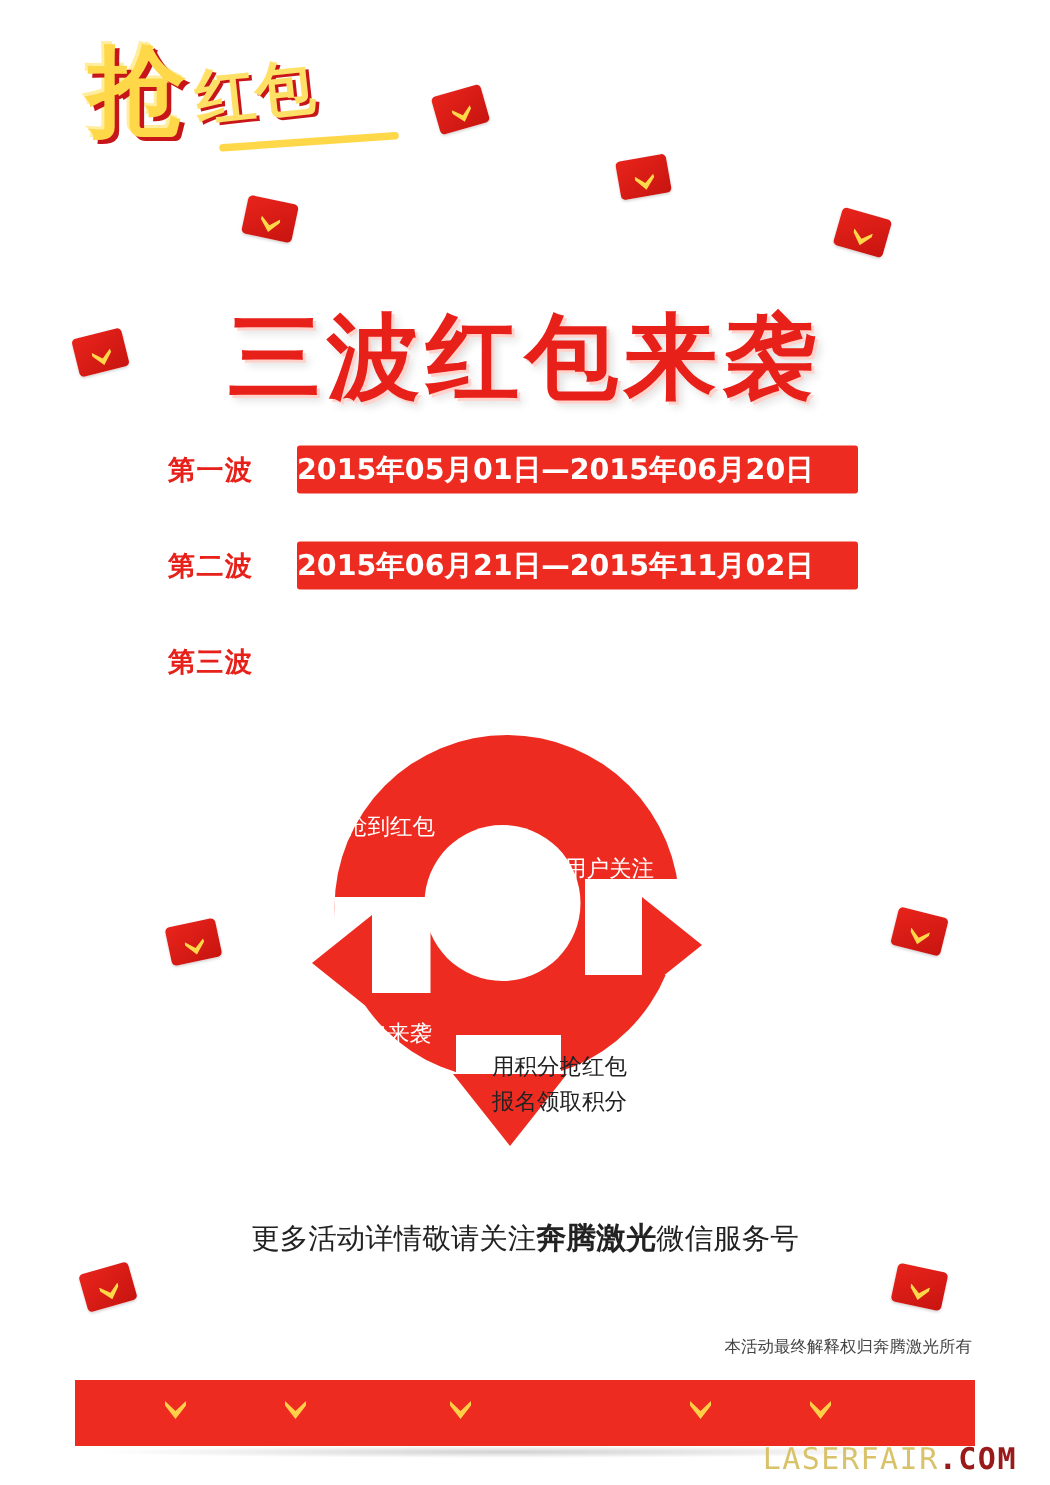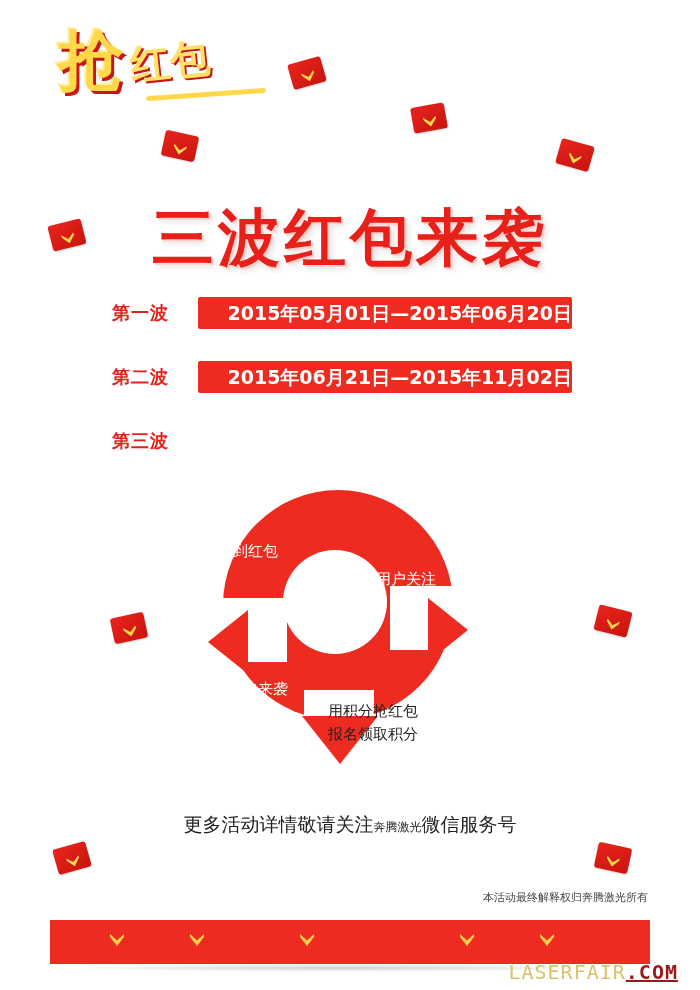--- a/index.html
+++ b/index.html
@@ -167,21 +167,21 @@
     font-family: "DejaVu Sans", sans-serif;
   }
   .wave-date {
     flex: 1;
     height: 32px;
     line-height: 32px;
     background: #ee2b21;
     color: #ffffff;
     font-size: 19px;
     font-weight: bold;
-    text-align: right;
+    text-align: left;
     border-radius: 2px;
     letter-spacing: 0px;
     font-family: "DejaVu Sans", sans-serif;
   }
 
   
   .cycle {
     position: absolute;
     left: 178px; top: 480px;
     width: 340px;
@@ -235,38 +235,38 @@
     border-top: 42px solid #ffffff;
   }
   .cycle-label {
     position: absolute;
     font-size: 15px;
     color: #ffffff;
     font-family: "DejaVu Sans", sans-serif;
     white-space: nowrap;
   }
   .lbl-1 { left: 198px; top: 62px; margin-top: 28px; }   
-  .lbl-2 { left: 40px;  top: 62px; }   
+  .lbl-2 { left: 52px;  top: 62px; }   
   .lbl-3 { left: 20px;  top: 200px; }  
   .lbl-4 { left: 150px; top: 222px; color:#222; }
   .lbl-5 { left: 150px; top: 245px; color:#222; }
 
   
   .follow-line {
     position: absolute;
     left: 0; top: 812px;
     width: 700px;
     text-align: center;
     font-size: 19px;
     color: #222222;
     font-family: "DejaVu Sans", sans-serif;
   }
   .follow-line .brand {
-    font-weight: normal;
-    font-size: 12px;
+    font-weight: bold;
+    font-size: 20px;
   }
   .fineprint {
     position: absolute;
     right: 52px; top: 890px;
     font-size: 11px;
     color: #444444;
     font-family: "DejaVu Sans", sans-serif;
   }
 
   
@@ -295,21 +295,21 @@
 
   
   .watermark {
     position: absolute;
     right: 22px; bottom: 6px;
     font-size: 20px;
     font-family: "DejaVu Sans Mono", monospace;
     letter-spacing: 1px;
   }
   .watermark .w1 { color: #d9c36a; text-align: right; }
-  .watermark .w2 { color: #9a1a1a; font-weight: bold; text-decoration: underline; }
+  .watermark .w2 { color: #9a1a1a; font-weight: bold; }
 </style>
 </head>
 <body>
 
 <div class="poster">
 
   <div class="top-banner">
     <div class="ray-wrap">
 
       <div class="ray" style="transform:rotate(-46deg)"></div>

